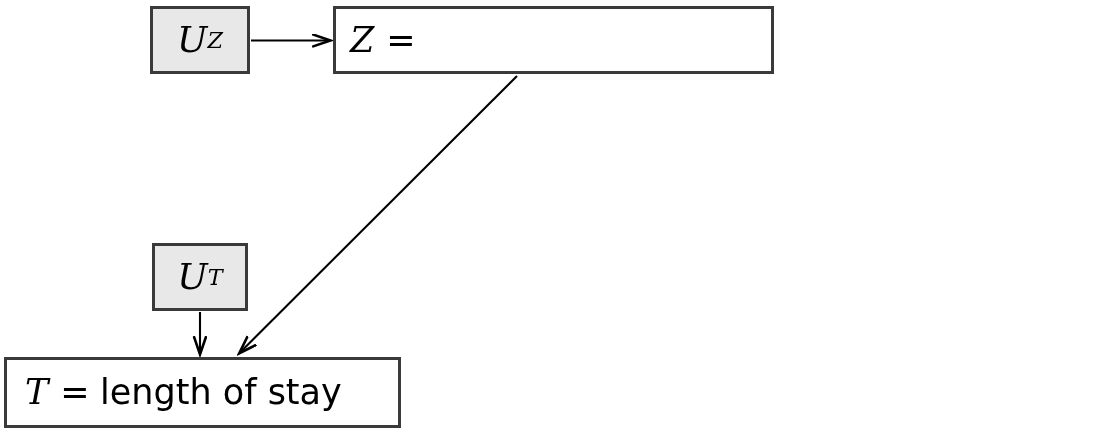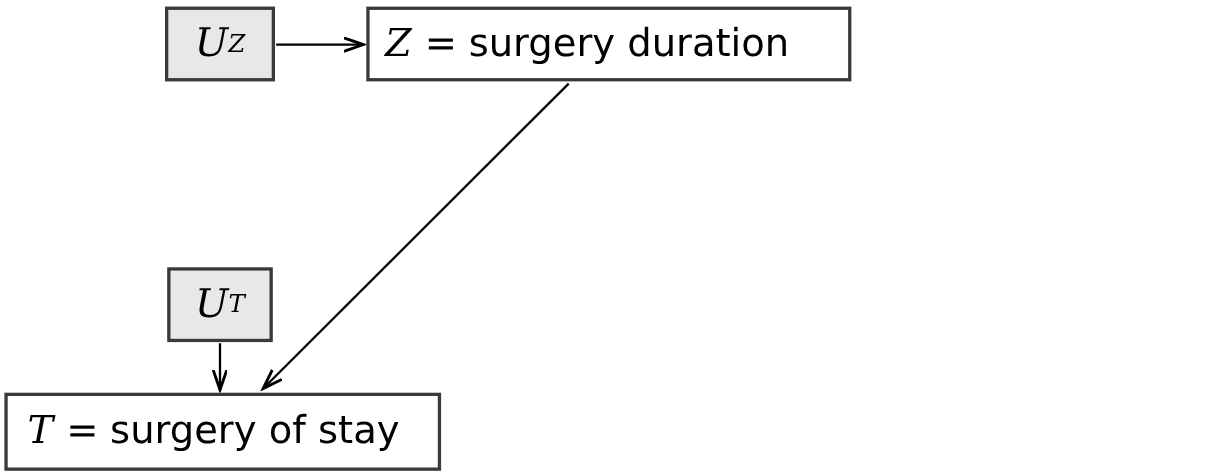--- a/index.html
+++ b/index.html
@@ -124,22 +124,21 @@
   </div>
 
   <div id="node-ut" class="node node-latent">
     <span class="mathvar">U</span>
       <span class="sub">T</span>
   </div>
 
   <div id="node-z" class="node node-observed">
     <span class="mathvar">Z</span>
       <span class="eq">=</span>
-      <span class="plain">surgery duration</span>
   </div>
 
   <div id="node-t" class="node node-observed">
     <span class="mathvar">T</span>
       <span class="eq">=</span>
-      <span class="plain">surgery of stay</span>
+      <span class="plain">length of stay</span>
   </div>
 
 </div>
 
 </body></html>

